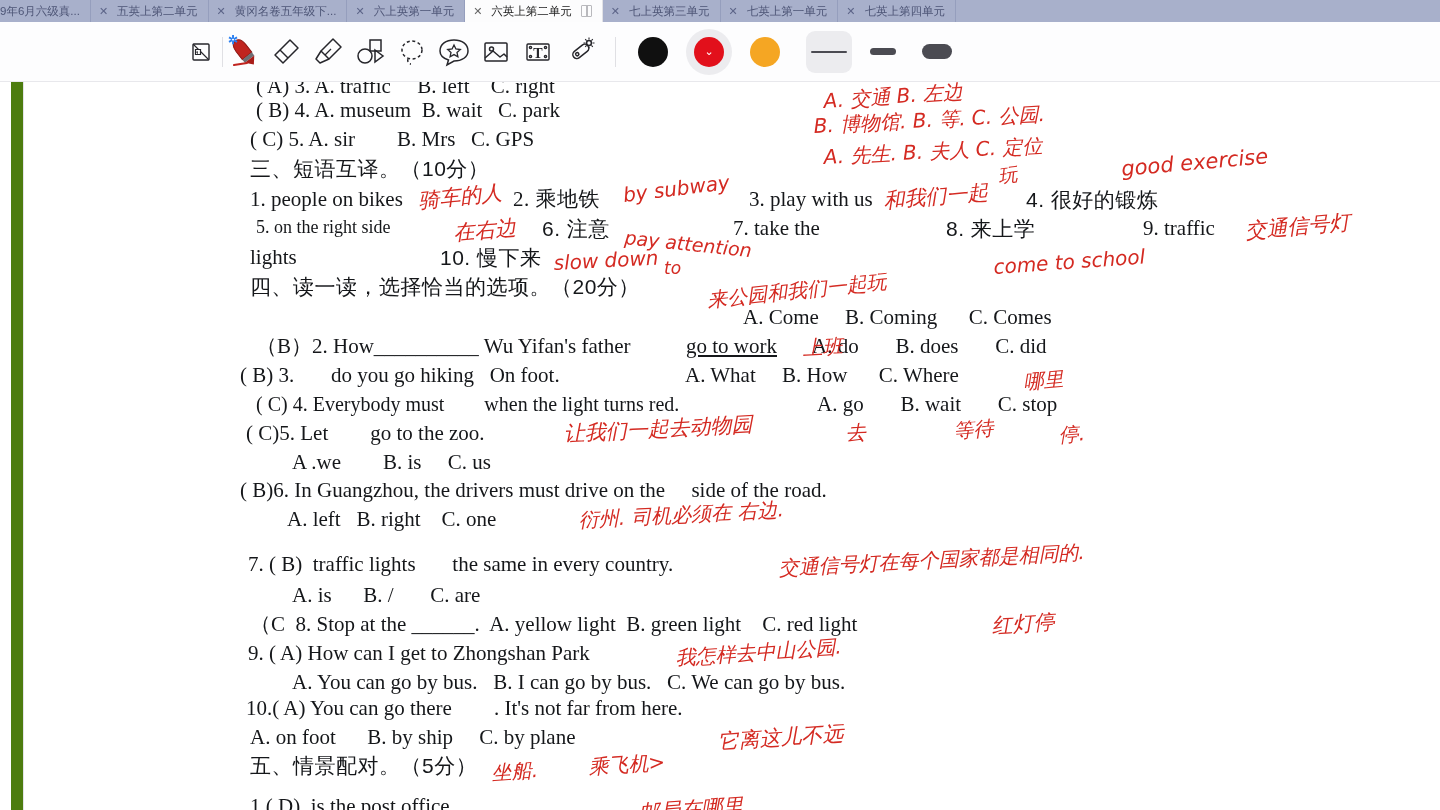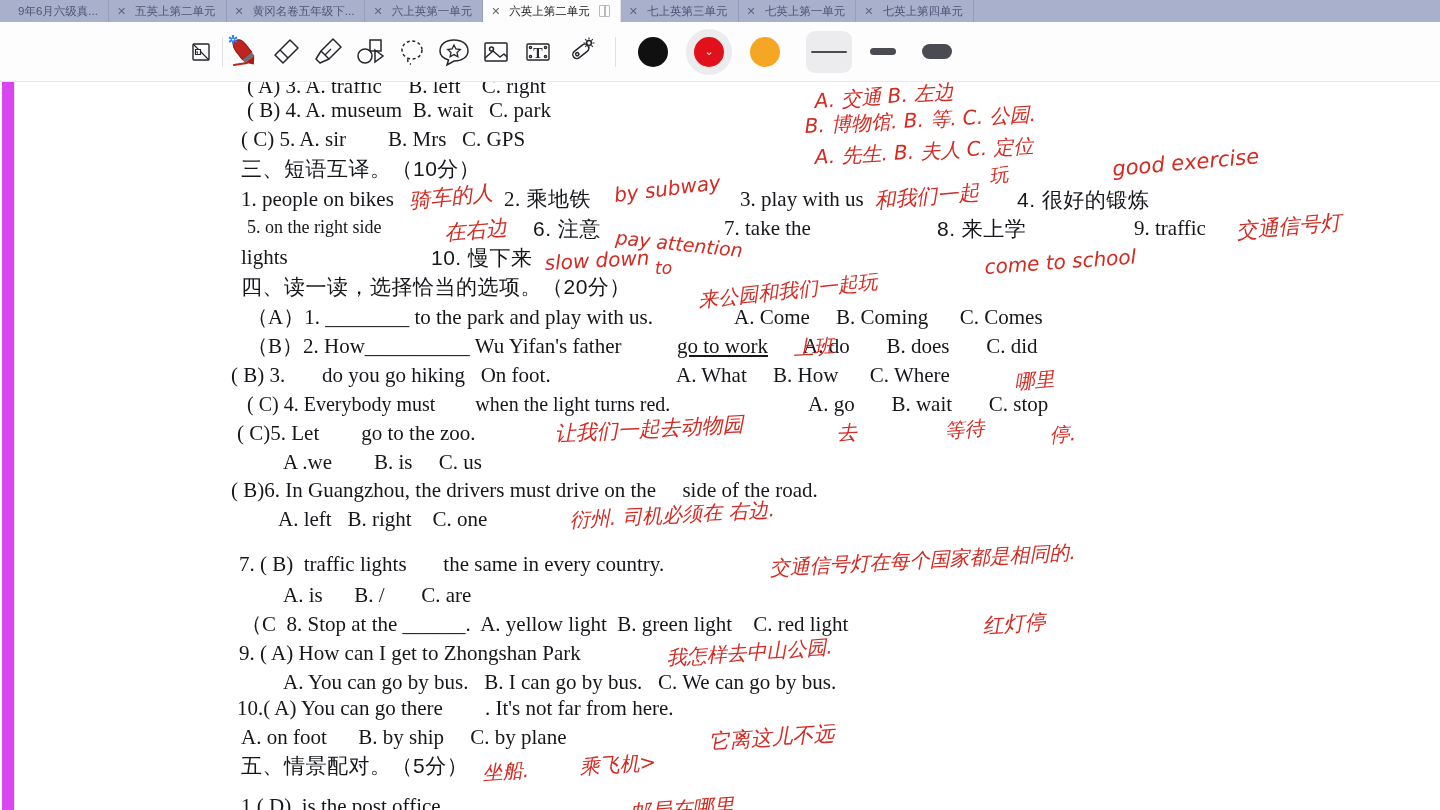--- a/index.html
+++ b/index.html
@@ -44,21 +44,21 @@
   .tab.active .close { color: #666; }
   .tab .booklet {
     width: 11px; height: 12px;
     border: 1.2px solid #b9b9bd; border-radius: 1px;
     position: relative; flex: 0 0 auto;
   }
   .tab .booklet:after {
     content: ""; position: absolute; left: 50%; top: 0; bottom: 0;
     width: 1.2px; background: #b9b9bd;
   }
-  .tab-first { padding-left: 18px; }
+  .tab-first { padding-left: 0; }
 
   
   .toolbar {
     position: absolute; top: 22px; left: 0;
     width: 1440px; height: 60px;
     background: #fdfdfe;
     border-bottom: 1px solid #e8e8ec;
     display: flex; align-items: center;
   }
   .tool {
@@ -95,23 +95,23 @@
   .widthbtn {
     width: 46px; height: 42px; border-radius: 9px;
     display: flex; align-items: center; justify-content: center;
     flex: 0 0 auto;
   }
   .widthbtn.selected { background: #ececef; }
   .wline { background: #4b4b52; }
 
   
   .docwrap {
-    position: absolute; top: 82px; left: 2px;
+    position: absolute; top: 82px; left: 11px;
     width: 1380px; height: 728px;
-    background: #d946ef;
+    background: #4d7c0f;
     overflow: hidden;
   }
   .page {
     position: absolute; top: 0; left: 12px;
     width: 1404px; height: 728px;
     background: #ffffff;
     border-left: 1px solid #e3e3e8;
     border-right: 1px solid #e3e3e8;
   }
   .doc {
@@ -309,21 +309,20 @@
         <div class="ln" style="left: 725px; top: 107px; font-size: 21px;">3. play with us</div>
         <div class="ln cjk" style="left: 1002px; top: 107px; font-size: 21px;">4. 很好的锻炼</div>
         <div class="ln" style="left: 232px; top: 136px; font-size: 18px;">5. on the right side</div>
         <div class="ln cjk" style="left: 518px; top: 136px; font-size: 21px;">6. 注意</div>
         <div class="ln" style="left: 709px; top: 136px; font-size: 21px;">7. take the</div>
         <div class="ln cjk" style="left: 922px; top: 136px; font-size: 21px;">8. 来上学</div>
         <div class="ln" style="left: 1119px; top: 136px; font-size: 21px;">9. traffic</div>
         <div class="ln" style="left: 226px; top: 165px; font-size: 21px;">lights</div>
         <div class="ln cjk" style="left: 416px; top: 165px; font-size: 21px;">10. 慢下来</div>
         <div class="ln cjk" style="left: 226px; top: 194px; font-size: 21px;">四、读一读，选择恰当的选项。（20分）</div>
-        <div class="ln" style="left: 232px; top: 225px; font-size: 21px;">（A）1. ________ to the park and play with us.</div>
         <div class="ln" style="left: 719px; top: 225px; font-size: 21px;">A. Come     B. Coming      C. Comes</div>
         <div class="ln" style="left: 232px; top: 254px; font-size: 21px;">（B）2. How__________ Wu Yifan's father </div>
         <div class="ln ul" style="left: 662px; top: 254px; font-size: 21px;">go to work</div>
         <div class="ln" style="left: 788px; top: 254px; font-size: 21px;">A. do       B. does       C. did</div>
         <div class="ln" style="left: 216px; top: 283px; font-size: 21px;">( B) 3.       do you go hiking   On foot.</div>
         <div class="ln" style="left: 661px; top: 283px; font-size: 21px;">A. What     B. How      C. Where</div>
         <div class="ln" style="left: 216px; top: 312px; font-size: 20px; margin-left: 16px;">( C) 4. Everybody must        when the light turns red.</div>
         <div class="ln" style="left: 793px; top: 312px; font-size: 21px;">A. go       B. wait       C. stop</div>
         <div class="ln" style="left: 222px; top: 341px; font-size: 21px;">( C)5. Let        go to the zoo.</div>
         <div class="ln" style="left: 268px; top: 370px; font-size: 21px;">A .we        B. is     C. us</div>

